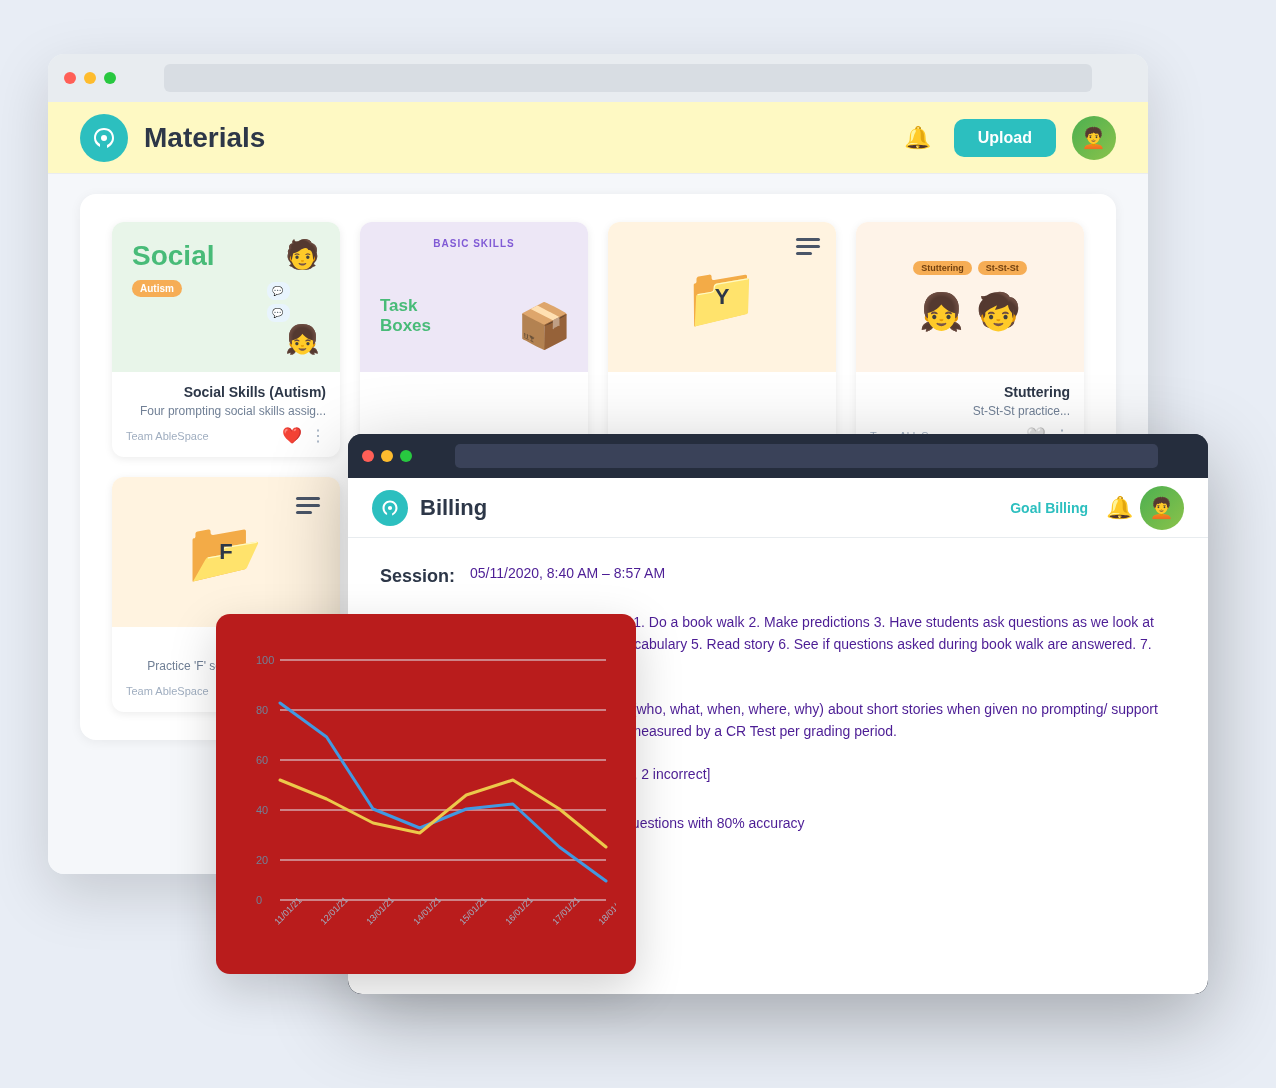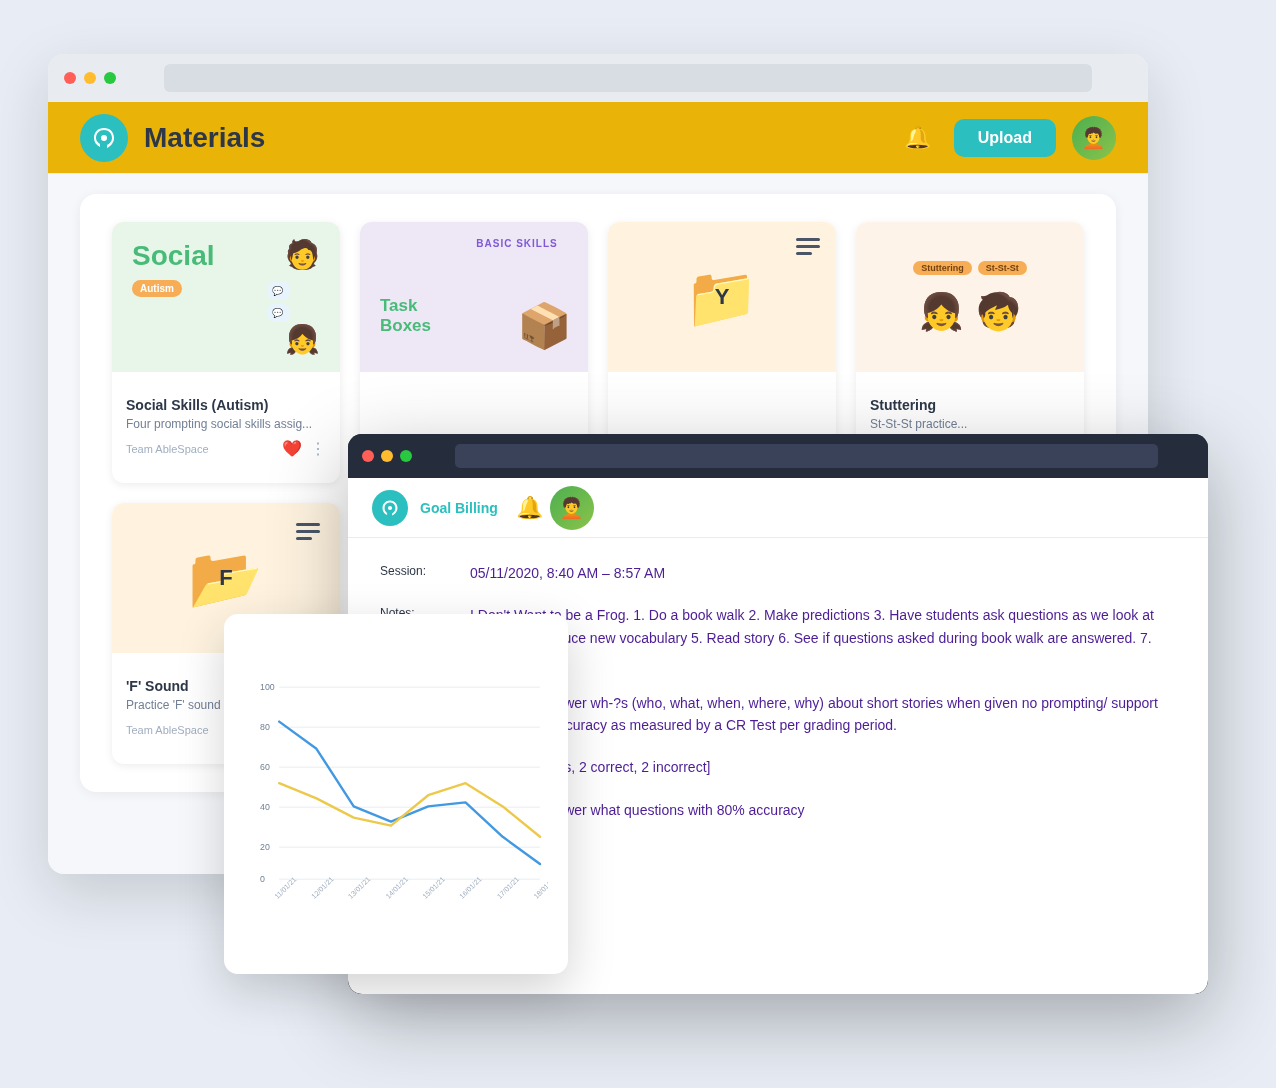--- a/index.html
+++ b/index.html
@@ -60,21 +60,21 @@
     }
 
     .browser-content {
       background: #f5f7fa;
       height: calc(100% - 48px);
       overflow: hidden;
     }
 
     
     .app-header {
-      background: #eab308;
+      background: #fef9c3;
       height: 72px;
       display: flex;
       align-items: center;
       padding: 0 32px;
       border-bottom: 1px solid #eaecef;
     }
 
     .app-logo {
       width: 48px;
       height: 48px;
@@ -172,21 +172,22 @@
     }
 
     .card-social { background: #e8f5e9; }
     .card-task { background: #ede7f6; }
     .card-y { background: #fff3e0; }
     .card-speech { background: #fce4ec; }
     .card-f { background: #fff3e0; }
     .card-when { background: #e3f2fd; }
 
     .card-body {
-      padding: 25px 14px;
+      padding: 12px 14px;
+      text-align: right;
     }
 
     .card-title {
       font-size: 14px;
       font-weight: 600;
       color: #2d3748;
       margin-bottom: 4px;
     }
 
     .card-desc {
@@ -257,21 +258,20 @@
       font-size: 10px;
       font-weight: 700;
       color: #805ad5;
       text-transform: uppercase;
       letter-spacing: 1px;
       position: absolute;
       top: 16px;
       left: 50%;
       transform: translateX(-50%);
       white-space: nowrap;
-      margin-left: 43px;
     }
 
     .speech-badges {
       display: flex;
       gap: 6px;
       margin-bottom: 8px;
     }
 
     .speech-badge {
       background: #f6ad55;
@@ -380,41 +380,41 @@
       padding: 24px 32px;
     }
 
     .billing-row {
       display: flex;
       margin-bottom: 20px;
       line-height: 1.6;
     }
 
     .billing-label {
-      font-size: 12px;
-      font-weight: 400;
+      font-size: 18px;
+      font-weight: 700;
       color: #2d3748;
       width: 90px;
       flex-shrink: 0;
     }
 
     .billing-value {
       font-size: 14px;
       color: #4c1d95;
       flex: 1;
     }
 
     
     .chart-window {
       position: absolute;
       top: 560px;
-      left: 176px;
-      width: 344px;
+      left: 168px;
+      width: 420px;
       height: 360px;
-      background: #ffffff;
+      background: #b91c1c;
       border-radius: 14px;
       box-shadow: 0 16px 48px rgba(0,0,0,0.18);
       padding: 20px 20px 16px;
     }
 
     .chart-area {
       width: 100%;
       height: 100%;
     }
 
@@ -624,20 +624,21 @@
     </div>
 
     <div class="billing-content">
       <div class="billing-header">
         <div class="billing-logo">
           <svg viewBox="0 0 24 24" width="20" height="20" fill="none">
             <path d="M12 3 C7 3 3 7 3 12 C3 16 5 19 8.5 20.5 L8.5 18 C6.5 16.5 5.5 14.5 5.5 12 C5.5 8 8.5 5.5 12 5.5 C15.5 5.5 18.5 8 18.5 12 C18.5 15 17 17 14.5 18.5 L14.5 21 C18 19.5 21 16 21 12 C21 7 17 3 12 3Z" fill="white"></path>
             <circle cx="12" cy="12" r="2.5" fill="white"></circle>
           </svg>
         </div>
+        <h2 class="billing-title">Billing</h2>
         <button class="copy-billing-btn">Goal Billing</button>
         <button class="bell-btn">
           <span>🔔</span>
         </button>
         <div class="avatar">
           <span>🧑‍🦱</span>
         </div>
       </div>
 
       <div class="billing-body">

